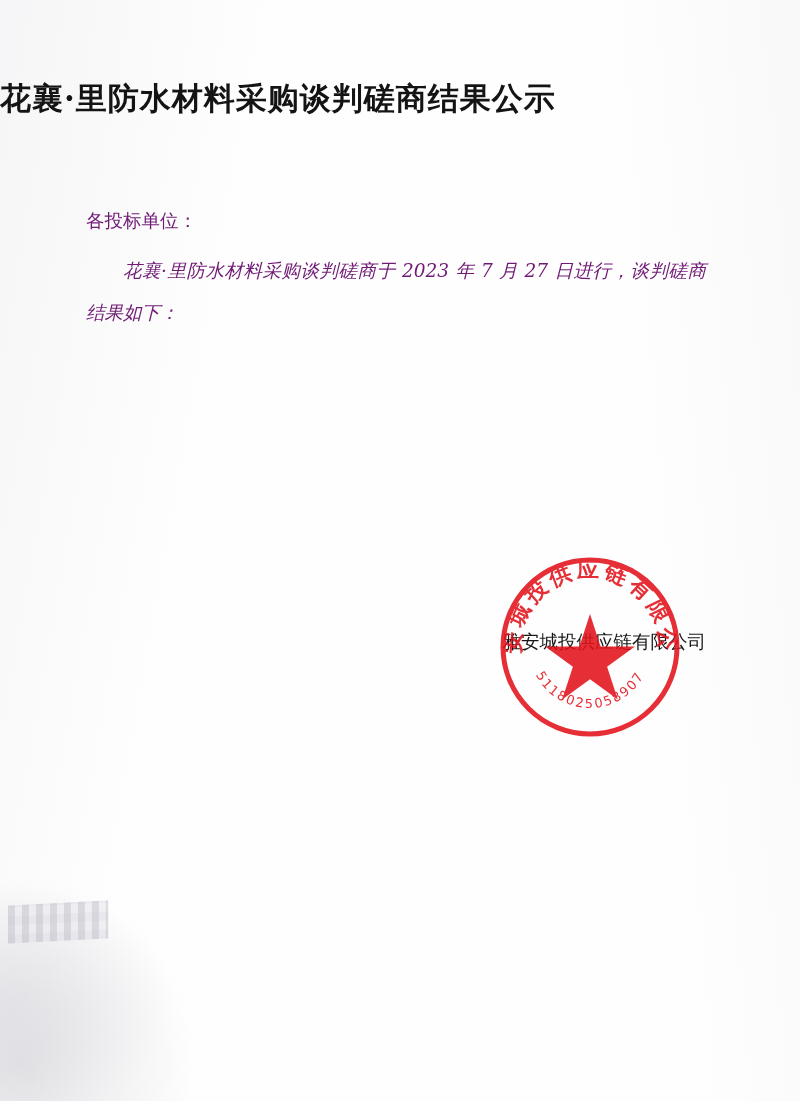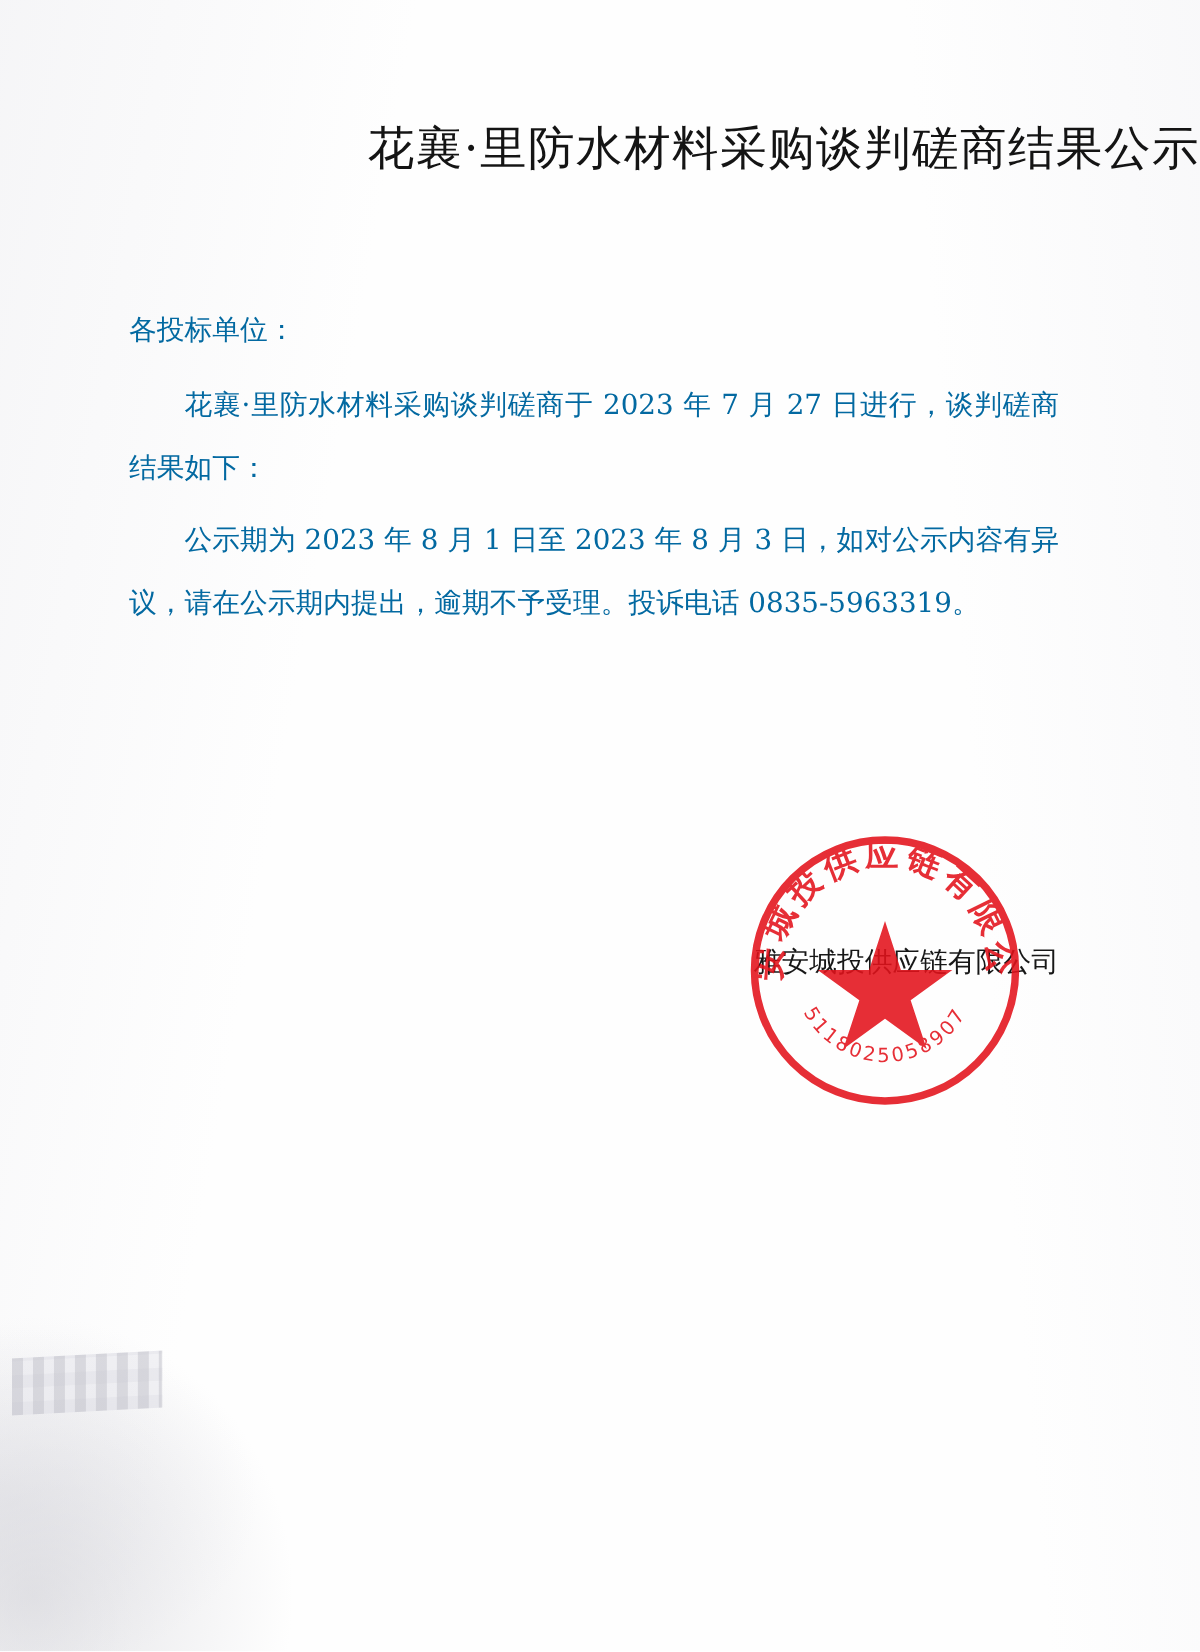--- a/index.html
+++ b/index.html
@@ -25,44 +25,45 @@
     background:
       linear-gradient(100deg, rgba(244,244,246,0.85) 0%, rgba(255,255,255,0) 28%),
       linear-gradient(265deg, rgba(246,246,248,0.7) 0%, rgba(255,255,255,0) 22%);
     pointer-events: none;
   }
   .doc-title {
     position: absolute;
     top: 78px;
     left: 0;
     right: 0;
-    text-align: right;
+    text-align: left;
     font-size: 31px;
-    font-weight: normal;
+    font-weight: bold;
     letter-spacing: 1px;
     color: #141414;
     font-family: "DejaVu Serif", "Liberation Serif", serif;
   }
   .body-block {
     position: absolute;
     top: 200px;
     left: 86px;
     width: 620px;
-    color: #0369a1;
+    color: #701a75;
     font-size: 18.5px;
     line-height: 42px;
     text-align: justify;
     font-family: "DejaVu Serif", "Liberation Serif", serif;
   }
   .salutation {
     margin: 0 0 8px 0;
   }
   .para {
     margin: 0 0 6px 0;
     text-indent: 2em;
+    font-style: italic;
   }
   .bold-name {
     font-weight: bold;
   }
   .signature {
     position: absolute;
     top: 620px;
     right: 94px;
     text-align: center;
     font-size: 18.5px;
@@ -120,21 +121,20 @@
   <div class="paper-tint"></div>
 
   <div class="doc-title">花襄·里防水材料采购谈判磋商结果公示</div>
 
   <div class="body-block">
     <p class="salutation">各投标单位：</p>
 
     <p class="para">花襄·里防水材料采购谈判磋商于 2023 年 7 月 27 日进行，谈判磋商结果如下：</p>
 
 
-    <p class="para">公示期为 2023 年 8 月 1 日至 2023 年 8 月 3 日，如对公示内容有异议，请在公示期内提出，逾期不予受理。投诉电话 0835-5963319。</p>
   </div>
 
   <div class="signature">
     <div class="sig-line">雅安城投供应链有限公司</div>
   </div>
 
   <div class="seal">
     <svg width="190" height="190" viewBox="0 0 190 190" aria-hidden="true">
       <defs>
         <path id="sealTopArc" d="M 25,95 A 70,70 0 0 1 165,95"></path>

